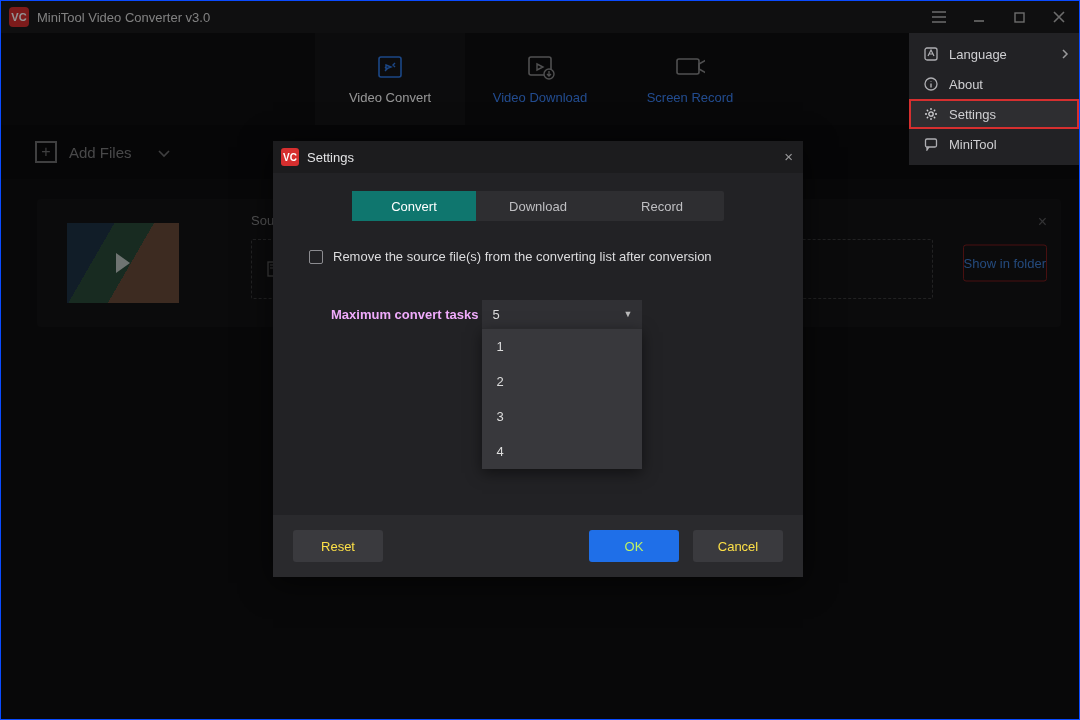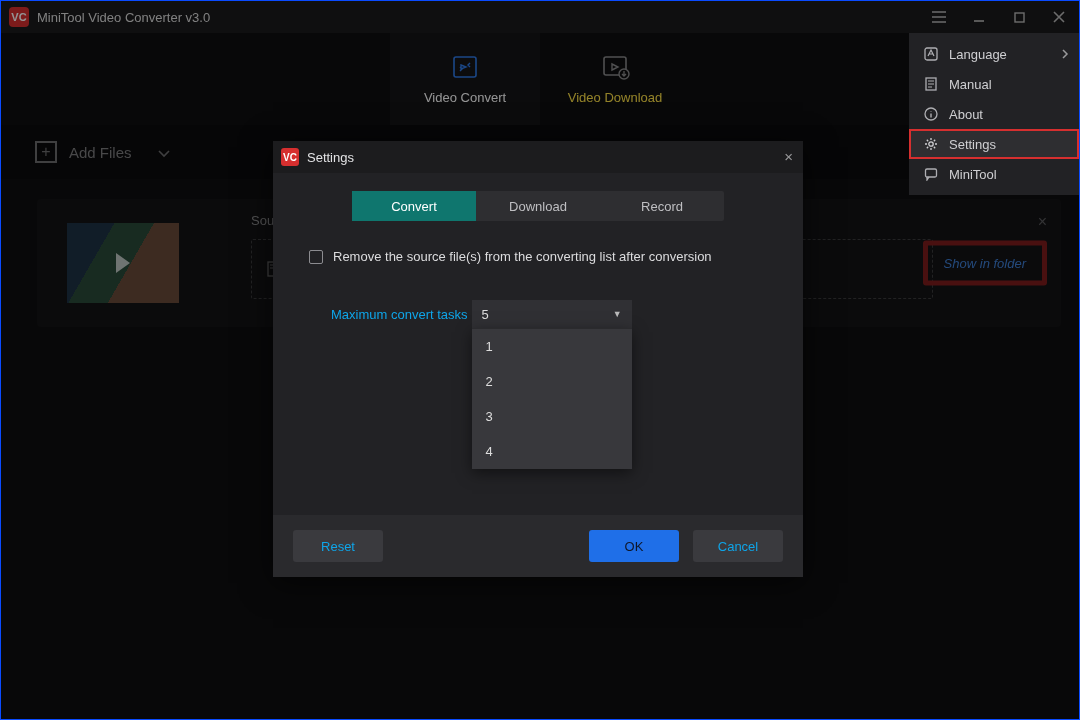--- a/index.html
+++ b/index.html
@@ -34,21 +34,21 @@
   .winbtn svg { stroke:#bbb; }
   .hamburger { width:40px; display:flex; align-items:center; justify-content:center;}
   
   .maintabs {
     position:absolute; left:0; right:0; top:32px; height:92px;
     display:flex; justify-content:center; align-items:stretch;
     background:#0f0f10;
   }
   .maintab {
     width: 150px; display:flex; flex-direction:column; align-items:center; justify-content:center;
-    color:#fde047; font-size:13px;
+    color:#3b82f6; font-size:13px;
   }
   .maintab.active { background:#161618; color:#ffffff; }
   .maintab .ico { width:30px; height:26px; margin-bottom:10px; display:flex; align-items:center; justify-content:center; }
   .maintab.active .ico svg path, .maintab.active .ico svg rect, .maintab.active .ico svg polyline { stroke:#2f7be8; }
   
   .toolbar {
     position:absolute; left:0; right:0; top:124px; height:54px;
     background:#0c0c0d;
     display:flex; align-items:center;
     color:#6d6d6f;
@@ -79,23 +79,22 @@
   }
   .source-label { position:absolute; left:214px; top:14px; color:#8d8d8f; font-size:13px; }
   .source-box {
     position:absolute; left:214px; top:40px; width:682px; height:60px;
     border:1px dashed #3b3b3d; border-radius:2px;
     display:flex; align-items:center; padding-left:14px; gap:10px;
     color:#777; font-size:13px;
   }
   .show-folder {
     position:absolute; right:14px; top:50%; transform:translateY(-50%);
-    padding:10px 16px; border:5px solid #7f1d1d; color:#3e7fd6; font-size:13px;
+    padding:10px 0; border:1px solid #7f1d1d; color:#3e7fd6; font-size:13px;
     border-radius:3px;
-    font-style:italic;
   }
   .card-close {
     position:absolute; right:14px; top:14px; color:#5a5a5d; font-size:16px;
   }
   
   .menu {
     position:absolute; right:0; top:32px; width:170px;
     background:#222225; z-index:40;
     padding:6px 0;
   }
@@ -129,42 +128,42 @@
     display:flex;
   }
   .dlg-tab { flex:1; display:flex; align-items:center; justify-content:center; color:#bfbfc2; font-size:13px;}
   .dlg-tab.active { background:#0f766e; color:#fff; }
   .dlg-body { flex:1; padding:28px 36px 0; color:#dcdcde; font-size:13px; position:relative;}
   .chk-row { display:flex; align-items:center; gap:10px; }
   .chk {
     width:14px; height:14px; border:1.5px solid #8c8c90; border-radius:2px; flex-shrink:0;
   }
   .task-row { margin-top:36px; display:flex; align-items:center; gap:0; padding-left:22px;}
-  .task-label { color:#0ea5e9; }
+  .task-label { color:#f0abfc;font-weight:bold; }
   .select-wrap { position:relative; margin-left:4px;}
   .select-box {
     width:160px; height:28px; background:#303034;
     display:flex; align-items:center; padding:0 10px; justify-content:space-between;
     color:#ddd; font-size:13px;
   }
   .select-caret { font-size:9px; color:#bbb;}
   .select-list {
     position:absolute; left:0; top:28px; width:160px; background:#38383c;
     box-shadow:0 4px 14px rgba(0,0,0,0.5); border-top:1px solid #2a2a2d;
   }
   .select-opt { height:35px; display:flex; align-items:center; padding:0 14px; color:#ddd; font-size:13px;}
   .dlg-footer {
     height:62px; background:#2a2a2d; display:flex; align-items:center; justify-content:flex-end;
     padding:0 20px; gap:14px;
   }
   .btn {
     min-width:90px; height:32px; border-radius:3px; display:flex; align-items:center; justify-content:center;
-    font-size:13px; color:#0ea5e9; background:#3a3a3e;
-  }
-  .btn.primary { background:#1f6fe8; color:#0f172a; }
+    font-size:13px; color:#fde047; background:#3a3a3e;
+  }
+  .btn.primary { background:#1f6fe8; color:#bef264; }
   .btn.reset { margin-right:auto; margin-left:0;}
   
   .dim {
     position:absolute; inset:0; background:rgba(0,0,0,0.42); z-index:20;
   }
 </style>
 </head>
 <body>
 
 <div class="app">
@@ -209,20 +208,29 @@
     <div class="maintab">
       <div class="ico">
         <svg width="30" height="26">
             <rect x="4" y="3" width="22" height="18" rx="2" fill="none" stroke="#8a8a8c" stroke-width="1.6"></rect>
             <path d="M12 10l6 3-6 3z" fill="none" stroke="#8a8a8c" stroke-width="1.4"></path>
             <circle cx="24" cy="20" r="5" fill="#0f0f10" stroke="#8a8a8c" stroke-width="1.4"></circle>
             <path d="M24 17v5m-2-2l2 2 2-2" fill="none" stroke="#8a8a8c" stroke-width="1.3"></path>
           </svg>
       </div>
       <span>Video Download</span>
+    </div>
+    <div class="maintab">
+      <div class="ico">
+        <svg width="34" height="22">
+            <rect x="2" y="3" width="22" height="15" rx="2" fill="none" stroke="#8a8a8c" stroke-width="1.6"></rect>
+            <path d="M24 8l7-4v13l-7-4z" fill="none" stroke="#8a8a8c" stroke-width="1.5"></path>
+          </svg>
+      </div>
+      <span>Screen Record</span>
     </div>
   </div>
 
   <div class="toolbar">
     <div class="addfiles">
       <div class="plus-icon">+</div>
       <span>Add Files</span>
       <span class="chev">
         <svg width="12" height="8">
             <path d="M1 1l5 5 5-5" fill="none" stroke="#6d6d6f" stroke-width="1.6"></path>
@@ -299,29 +307,20 @@
       <span>Language</span>
       <span class="chev-r">
         <svg width="7" height="10">
             <path d="M1 1l4 4-4 4" fill="none" stroke="#9a9a9c" stroke-width="1.5"></path>
           </svg>
       </span>
     </div>
     <div class="menu-item">
       <span class="mi-icon">
         <svg width="14" height="14">
-            <rect x="2" y="1" width="10" height="12" fill="none" stroke="#aeaeb2" stroke-width="1.3"></rect>
-            <path d="M4 4h6M4 7h6M4 10h4" stroke="#aeaeb2" stroke-width="1"></path>
-          </svg>
-      </span>
-      <span>Manual</span>
-    </div>
-    <div class="menu-item">
-      <span class="mi-icon">
-        <svg width="14" height="14">
             <circle cx="7" cy="7" r="6" fill="none" stroke="#aeaeb2" stroke-width="1.3"></circle>
             <path d="M7 4v0.5M7 6.5v4" stroke="#aeaeb2" stroke-width="1.4"></path>
           </svg>
       </span>
       <span>About</span>
     </div>
     <div class="menu-item highlight">
       <span class="mi-icon">
         <svg width="14" height="14">
             <circle cx="7" cy="7" r="2.2" fill="none" stroke="#cfcfd2" stroke-width="1.3"></circle>

